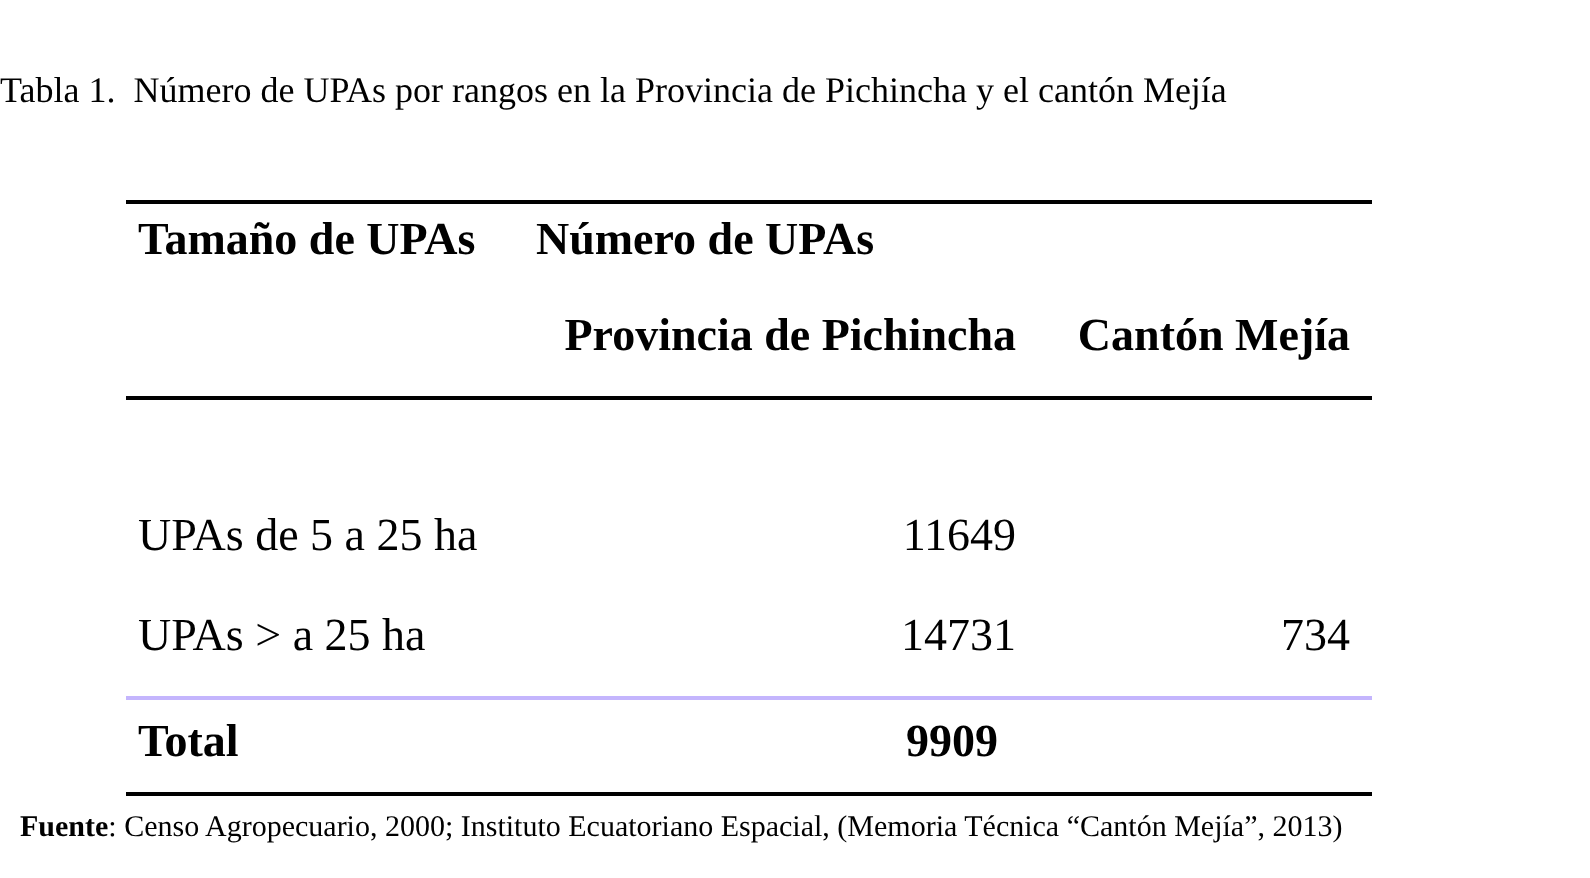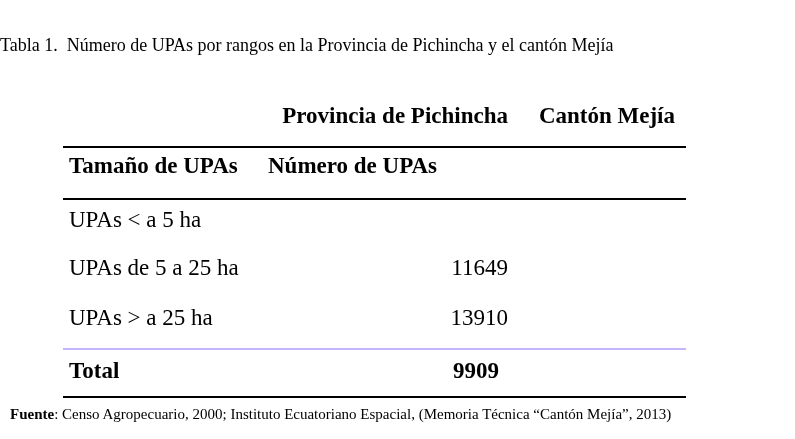--- a/index.html
+++ b/index.html
@@ -81,43 +81,43 @@
 </style>
 </head>
 <body>
 
 <div class="caption">
   <span class="cap-label">Tabla 1.</span><span>Número de UPAs por rangos en la Provincia de Pichincha y el cantón Mejía</span>
 </div>
 
 <div class="upa-table">
 
+  <div class="t-row hrow1">
+    <div class="c1">Tamaño de UPAs</div>
+    <div class="cgroup">Número de UPAs</div>
+  </div>
+
   <div class="t-row hrow2">
     <div class="c1"></div>
     <div class="c2">Provincia de Pichincha</div>
     <div class="c3">Cantón Mejía</div>
   </div>
 
-  <div class="t-row hrow1">
-    <div class="c1">Tamaño de UPAs</div>
-    <div class="cgroup">Número de UPAs</div>
-  </div>
-
   <div class="t-row drow drow-first">
-    <div class="c1">UPAs &lt; a 5 ha</div>
   </div>
 
   <div class="t-row drow">
     <div class="c1">UPAs de 5 a 25 ha</div>
     <div class="c2">11649</div>
   </div>
 
   <div class="t-row drow">
     <div class="c1">UPAs &gt; a 25 ha</div>
-    <div class="c2">13910</div>
+    <div class="c2">14731</div>
+    <div class="c3">734</div>
   </div>
 
   <div class="t-row trow">
     <div class="c1">Total</div>
     <div class="c3">9909</div>
   </div>
 
 </div>
 
 <div class="source-note">

